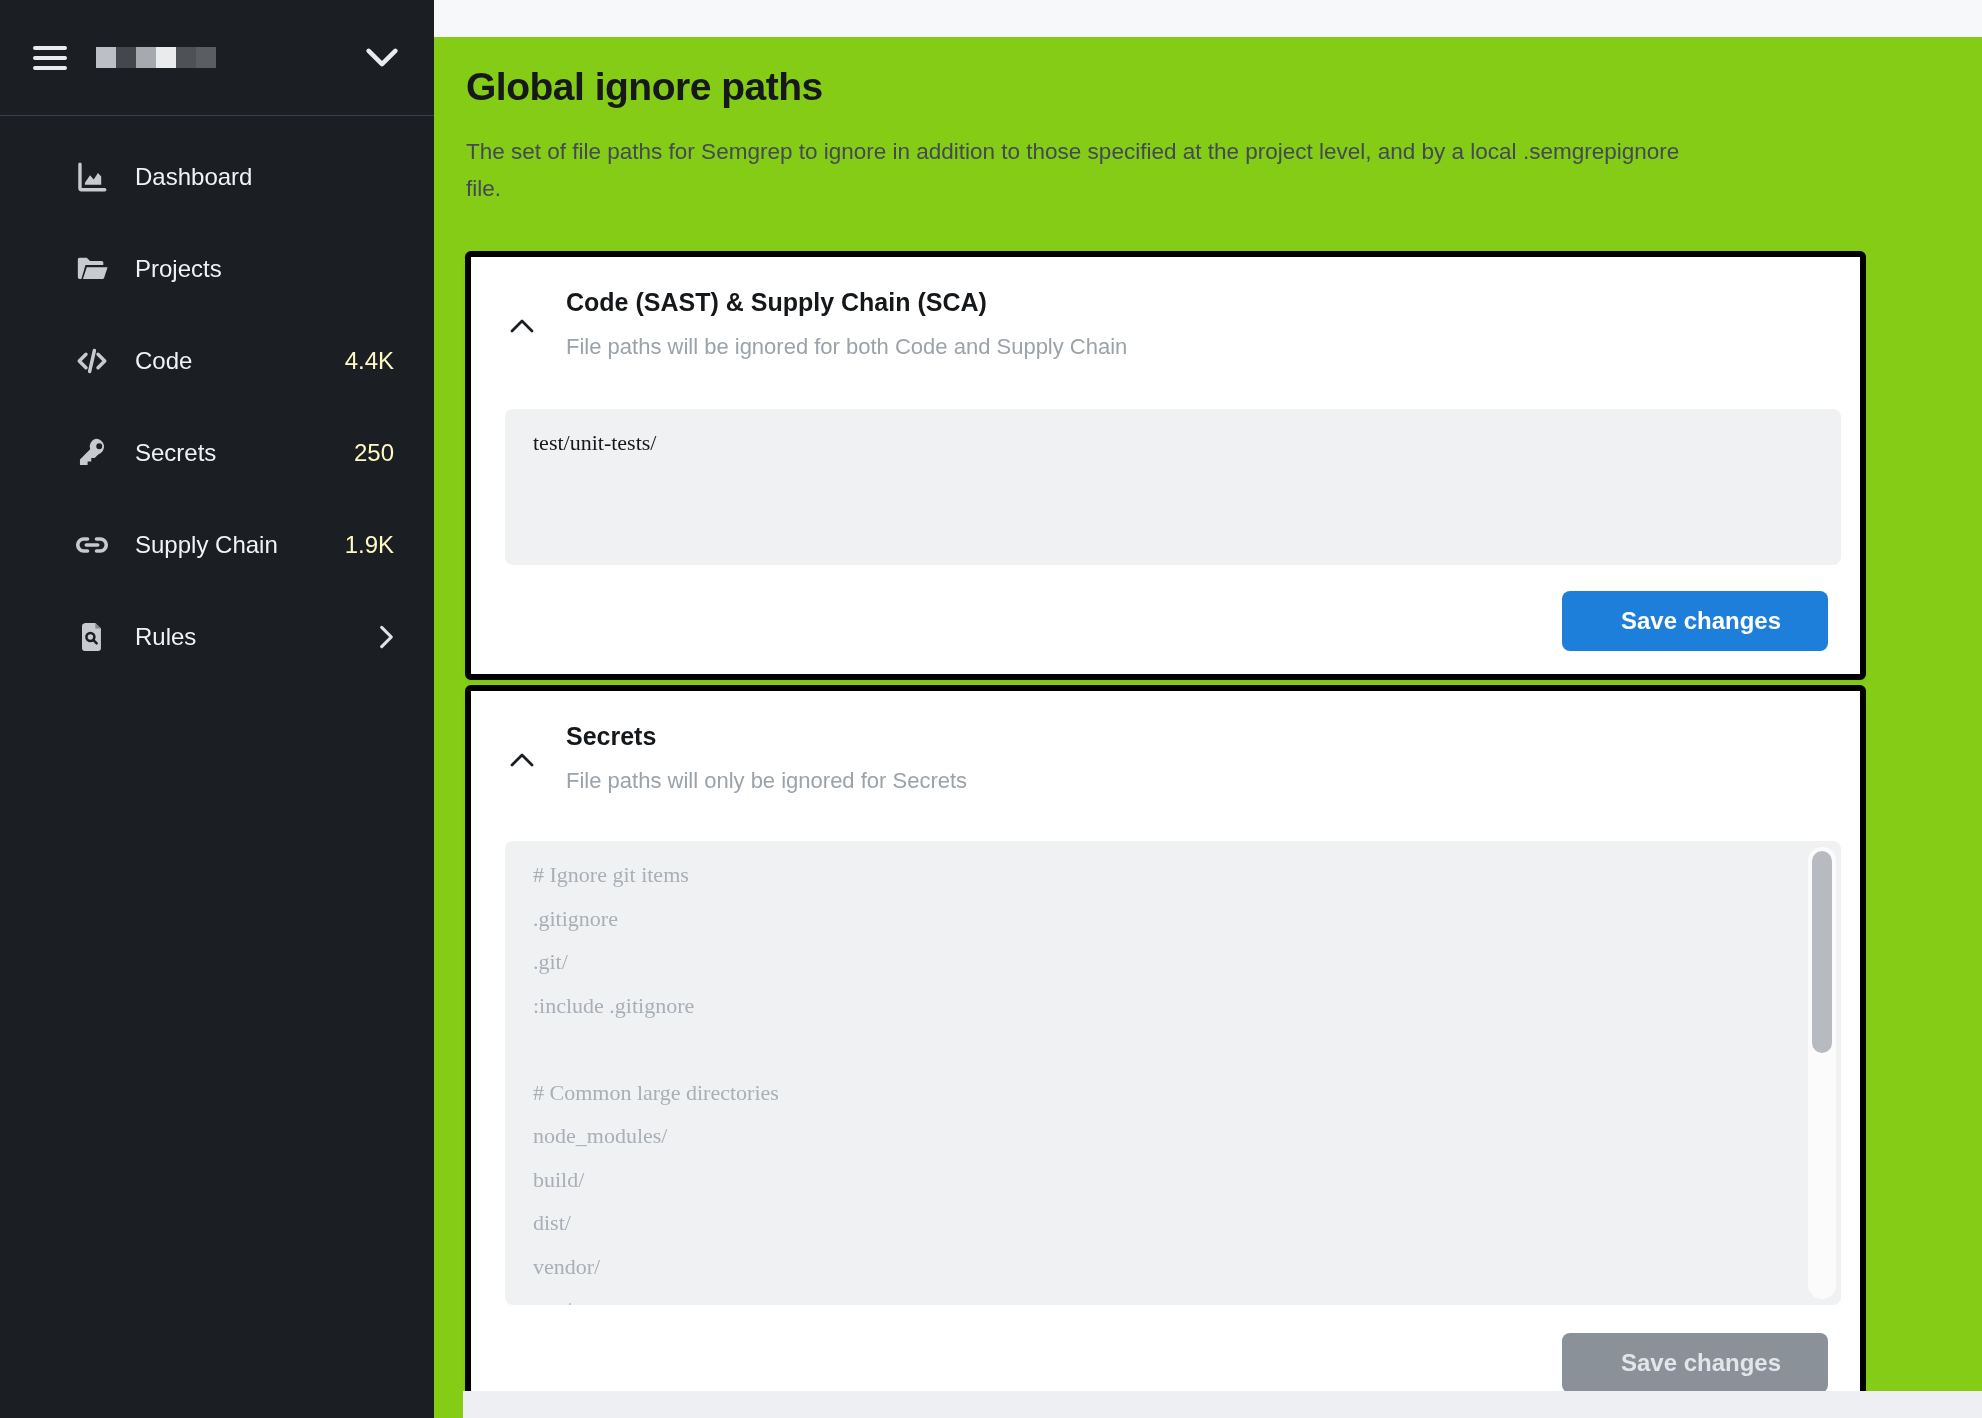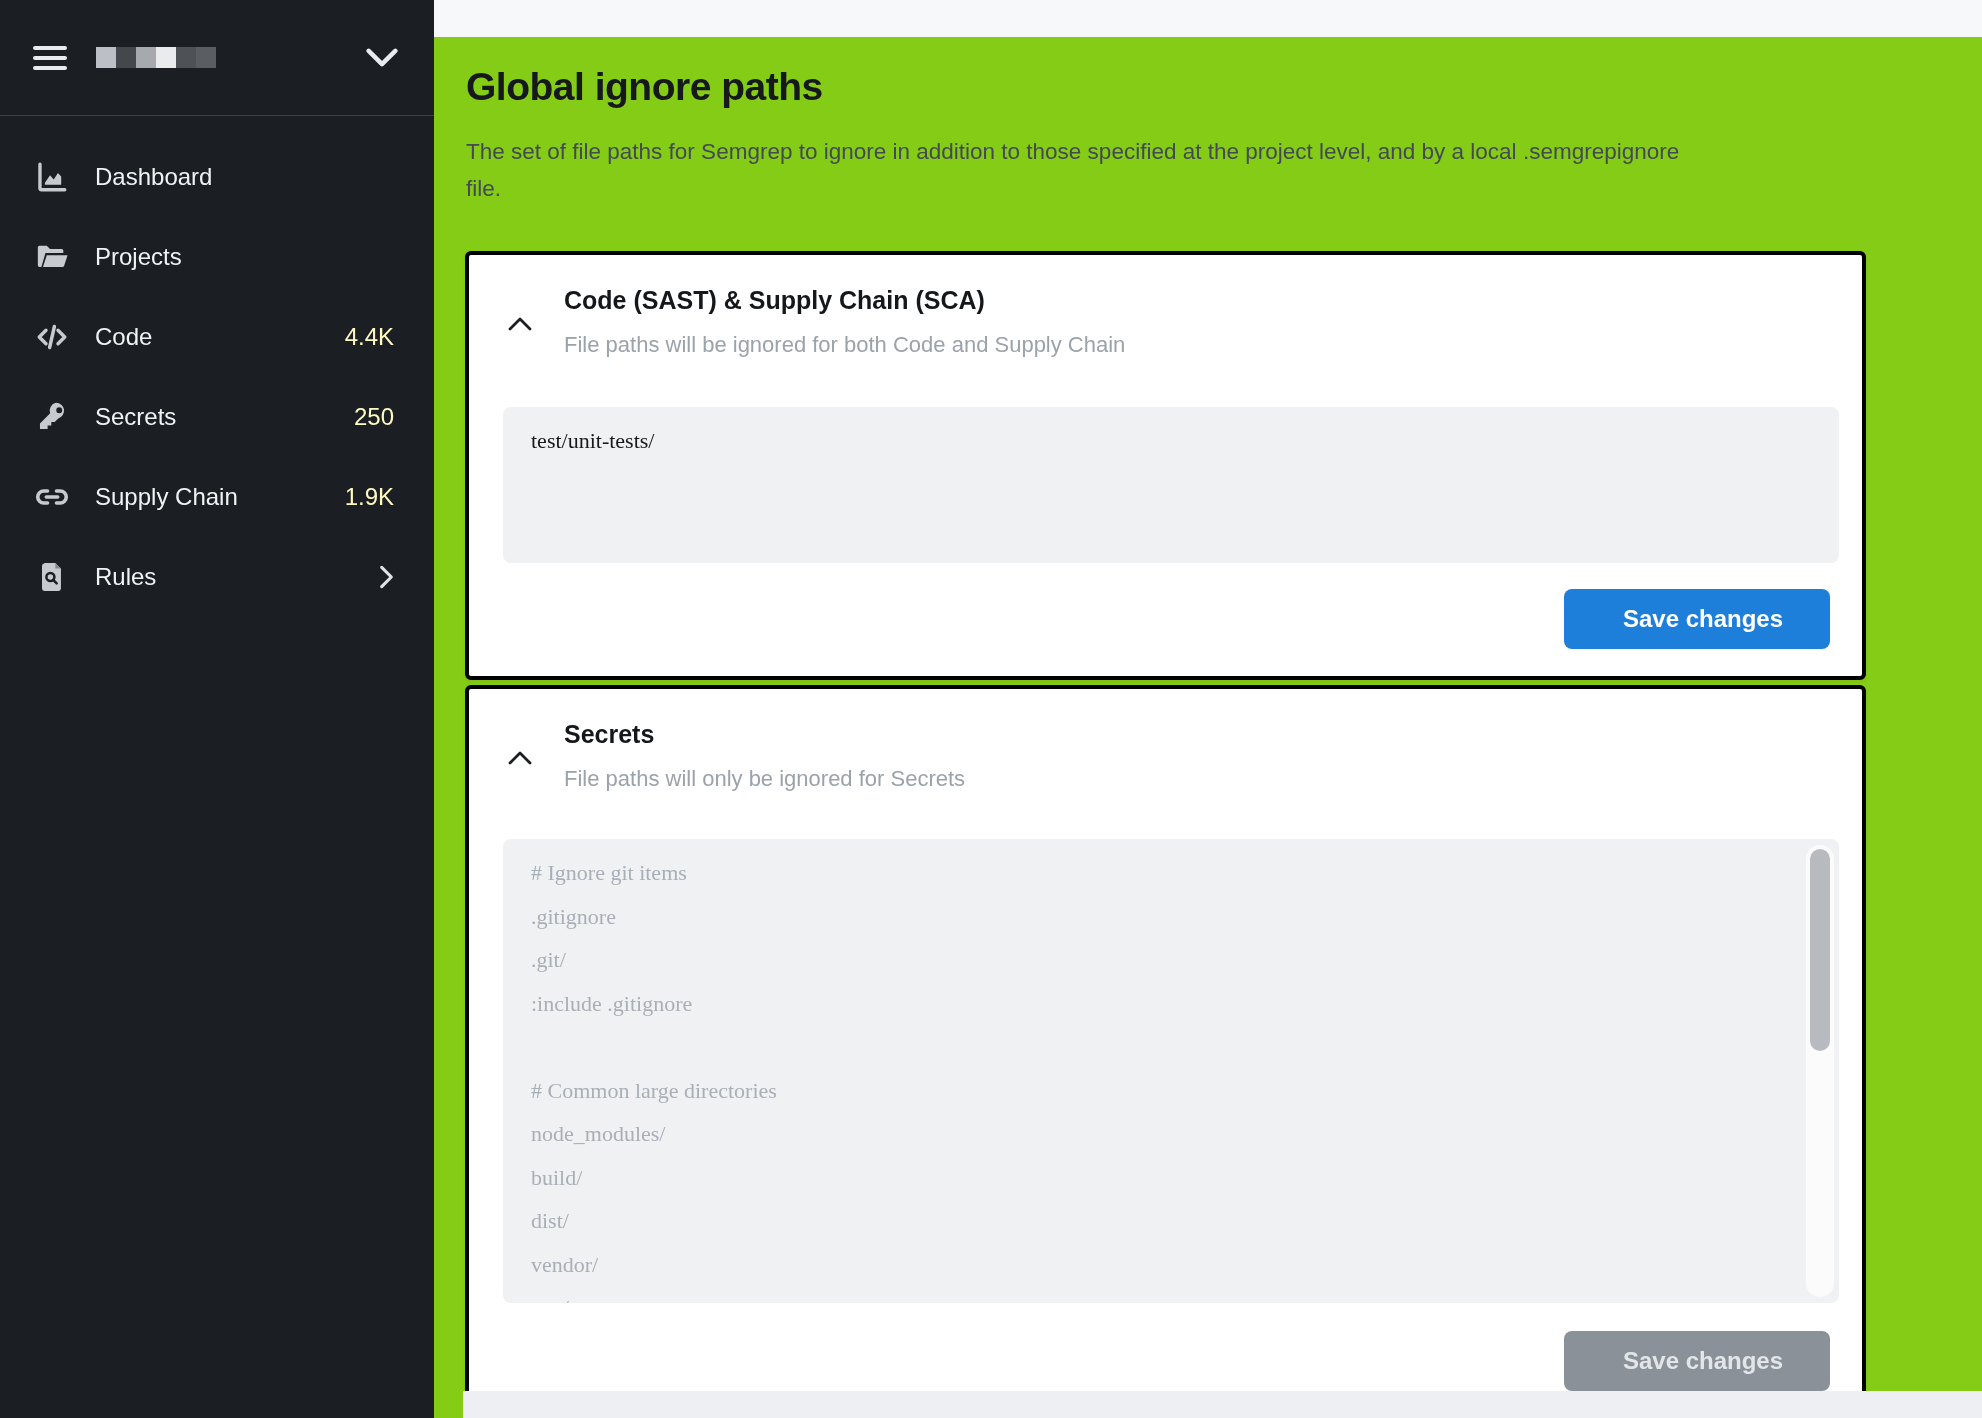--- a/index.html
+++ b/index.html
@@ -26,40 +26,40 @@
   .logo-mosaic { display:flex; margin-left:29px; height:21px; }
   .logo-mosaic i { display:block; width:20px; height:21px; }
   .logo-mosaic i:nth-child(1){background:#bcc0c6;}
   .logo-mosaic i:nth-child(2){background:#44484d;}
   .logo-mosaic i:nth-child(3){background:#a6aaaf;}
   .logo-mosaic i:nth-child(4){background:#e9ebed;}
   .logo-mosaic i:nth-child(5){background:#4e5257;}
   .logo-mosaic i:nth-child(6){background:#5a5e63;}
   .org-chevron { margin-left:auto; background:none; border:none; cursor:pointer; display:flex; }
 
-  .nav { padding-top:29px; display:flex; flex-direction:column; gap:16px; }
+  .nav { padding-top:29px; display:flex; flex-direction:column; gap:28px;padding-left:40px; }
   .nav-item {
     height:64px; display:flex; align-items:center;
     padding:0 40px 0 33px; cursor:pointer;
   }
   .nav-icon { width:38px; height:38px; display:flex; align-items:center; justify-content:center; }
   .nav-label { margin-left:24px; font-size:24px; color:#f0f2f4; }
   .nav-badge { margin-left:auto; font-size:24px; color:#fef9c3; }
   .nav-chev { margin-left:auto; display:flex; }
 
   
   .main { position:absolute; left:434px; top:0; width:1548px; height:1418px; background:#84cc16;margin-top:37px; }
   .content { position:absolute; left:32px; top:0; width:1401px; }
   .page-title { margin-top:26px; font-size:39px; line-height:48px; font-weight:700; letter-spacing:-0.5px; color:#16181c; }
   .page-desc { margin-top:22px; font-size:22.5px; line-height:37px; color:#434a52; }
   .page-desc a { color:#434a52; cursor:pointer; }
 
   .card {
     position:absolute; left:31px; width:1401px;
-    background:#ffffff; border:4px solid #000000; border-radius:6px;
+    background:#ffffff; border:6px solid #000000; border-radius:6px;
     box-shadow:0 2px 3px rgba(20,24,30,0.06);
   }
   .card-1 { top:214px; height:429px; }
   .card-2 { top:648px; height:740px; }
 
   .collapse-btn {
     position:absolute; left:36px; top:54px; width:30px; height:30px;
     background:none; border:none; cursor:pointer; display:flex; align-items:center; justify-content:center;
   }
   .card-title { position:absolute; left:95px; top:29px; font-size:25px; line-height:32px; font-weight:600; color:#15181b; }

